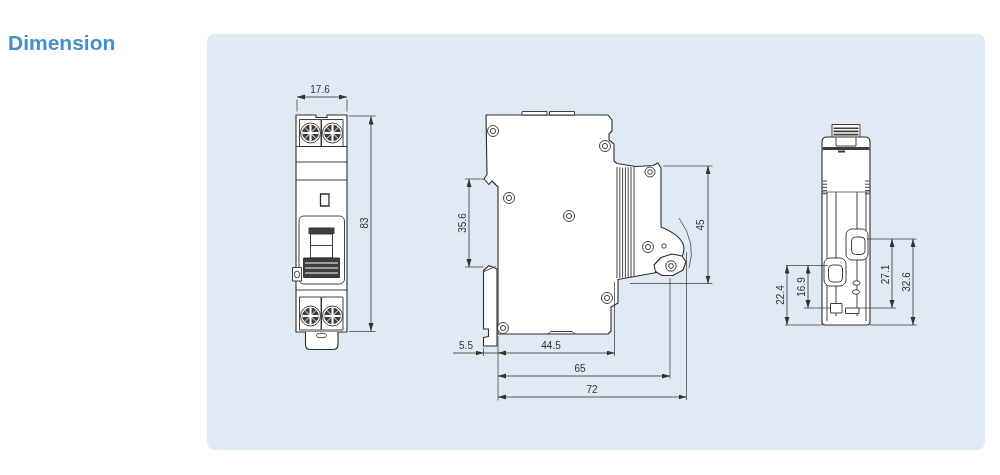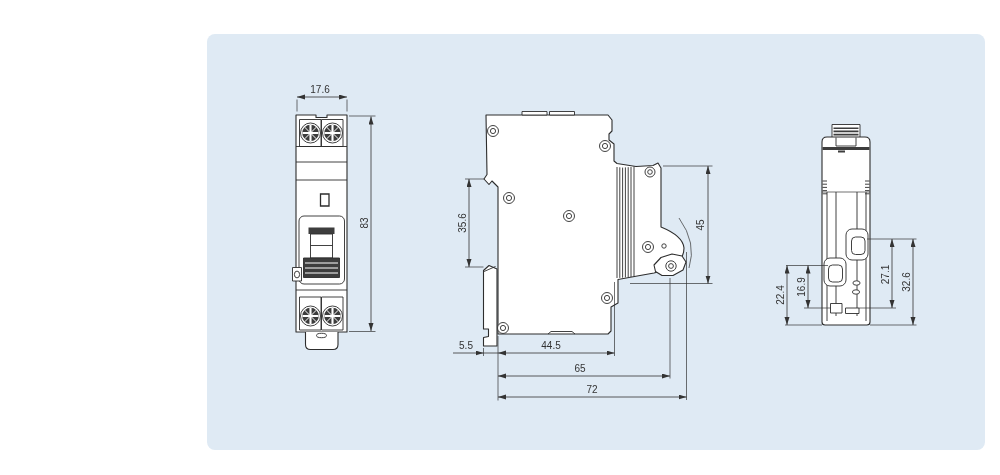--- a/index.html
+++ b/index.html
@@ -19,20 +19,21 @@
   .wl{stroke:#ffffff;stroke-width:2.1;fill:none;}
   .wl2{stroke:#ffffff;stroke-width:1;fill:none;}
   .dim{stroke:#333333;stroke-width:0.8;fill:none;}
   .ext{stroke:#333333;stroke-width:0.7;fill:none;}
   text.dim-t{font-family:"Liberation Sans",sans-serif;font-size:10px;fill:#333333;}
 </style>
 </head>
 <body>
 
 <div class="stage">
+  <div class="page-title">Dimension</div>
   <div class="panel"></div>
 
   <svg class="draw" viewBox="0 0 1000 475">
     <defs>
       <marker id="arr" markerWidth="9" markerHeight="6" refX="8" refY="2.5" orient="auto-start-reverse" markerUnits="userSpaceOnUse">
         <path d="M0,0 L8,2.5 L0,5 Z" fill="#333333"></path>
       </marker>
     </defs>
 
     <g>

